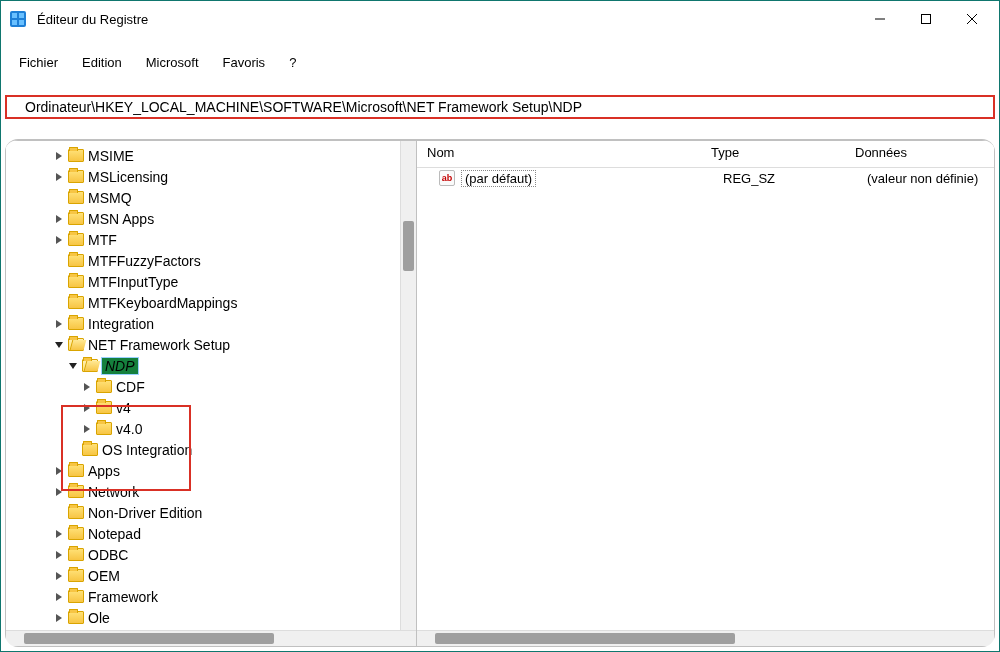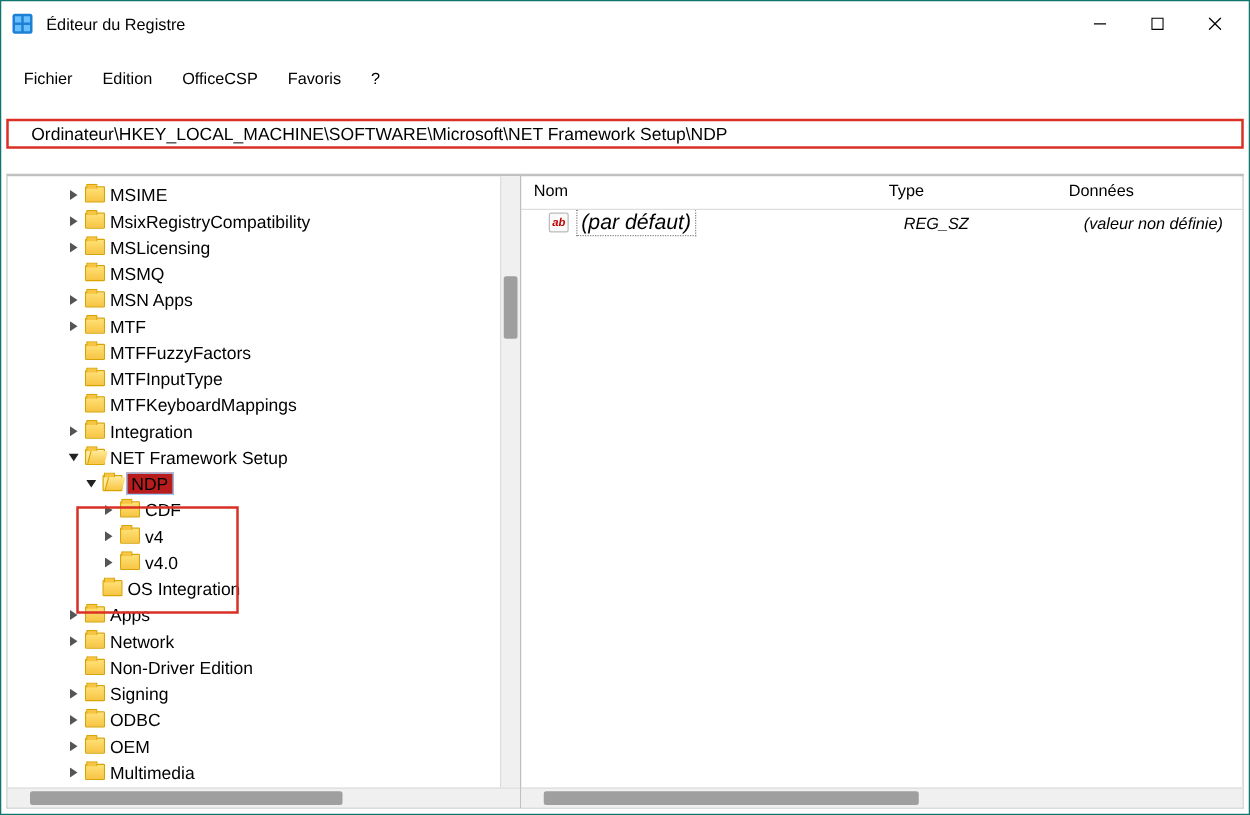--- a/index.html
+++ b/index.html
@@ -7,43 +7,43 @@
   .window { width: 1000px; height: 652px; border: 1px solid #0f766e; position: relative; display: flex; flex-direction: column; gap: 16px; }
   .titlebar { height: 36px; display: flex; align-items: center; padding: 0 4px; }
   .titlebar .title { flex: 1; padding-left: 6px; font-size: 13px; }
   .titlebar .app-icon { width: 18px; height: 18px; margin: 0 4px; display: inline-flex; align-items: center; justify-content: center; }
   .win-controls { display: flex; }
   .win-btn { width: 46px; height: 32px; display: flex; align-items: center; justify-content: center; }
   .menubar { height: 24px; display: flex; align-items: flex-start; padding: 0 8px; gap: 4px; }
   .menu-item { padding: 2px 10px; font-size: 13px; }
   .addressbar-wrap { border: 2px solid #d93025; margin: 2px 4px 4px 4px; padding: 2px 18px; height: 24px; display: flex; align-items: center; }
   .addressbar { width: 570px; font-size: 14px; white-space: nowrap; overflow: hidden; }
-  .split { flex: 1; display: flex; overflow: hidden; border-top: 1px solid #c0c0c0; margin: 0 4px 4px 4px; }
+  .split { flex: 1; display: flex; overflow: hidden; border-top: 1px solid #c0c0c0; margin: 0 4px 4px 4px; border-radius: 13px; }
   .left { width: 412px; border: 1px solid #c0c0c0; position: relative; overflow: hidden; }
   .right { flex: 1; border: 1px solid #c0c0c0; border-left: none; display: flex; flex-direction: column; }
   .tree { padding: 4px 0 4px 0; white-space: nowrap; overflow: hidden; height: calc(100% - 16px); }
   .tree-row { display: flex; align-items: center; height: 21px; padding-right: 6px; }
   .tree-row .exp { width: 14px; text-align: center; color: #666; font-size: 9px; display: inline-flex; align-items: center; justify-content: center; }
   .tree-row .folder { margin: 0 4px 0 2px; display: inline-flex; }
   .tree-row .label { font-size: 14px; }
-  .tree-row.selected .label { background: #b91c1c; border: 1px solid #99d1ff; padding: 0 3px; margin-left: -1px; }
+  .tree-row.selected .label { background: #15803d; border: 1px solid #99d1ff; padding: 0 3px; margin-left: -1px; font-style: italic; }
   .indent { display: inline-block; }
   .red-box { border: 2px solid #d93025; position: absolute; left: 55px; top: 264px; width: 130px; height: 86px; pointer-events: none; }
   .folder-icon { width: 16px; height: 13px; background: linear-gradient(#ffe177,#f7c544); border: 1px solid #d9a400; border-radius: 1px; position: relative; }
   .folder-icon::before { content: ""; position: absolute; top: -3px; left: 0; width: 7px; height: 3px; background: #f7c544; border: 1px solid #d9a400; border-bottom: none; border-radius: 1px 1px 0 0; }
   .folder-icon.open { background: linear-gradient(#fff0b3,#ffe177); }
   .folder-icon.open::after { content:""; position:absolute; inset:1px 0 0 0; background: linear-gradient(#ffe893,#f7c544); transform: skewX(-15deg) translateX(2px); border-left:1px solid #d9a400; }
   .cols { display: flex; height: 27px; border-bottom: 1px solid #ddd; }
   .col { flex: 0 0 auto; padding: 4px 10px; font-size: 13px; }
   .col-name { width: 284px; }
   .col-type { width: 144px; }
   .col-data { flex: 1; }
-  .value-row { display: flex; align-items: center; height: 20px; padding: 2px 12px; font-style: italic; }
+  .value-row { display: flex; align-items: center; height: 20px; padding: 2px 12px; }
   .value-row .vname { width: 284px; padding-left: 10px; display: flex; align-items: center; gap: 6px; }
-  .value-row .vname .nm { border: 1px dotted #888; padding: 0 3px; font-size: 17px; }
+  .value-row .vname .nm { border: 1px dotted #888; padding: 0 3px; font-size: 13px; }
   .value-row .vtype { width: 144px; font-size: 13px; padding-left: 10px; }
   .value-row .vdata { flex: 1; font-size: 13px; padding-left: 10px; }
   .ab-icon { width: 16px; height: 16px; border: 1px solid #bbb; border-radius: 2px; font-size: 9px; font-weight: bold; color: #c40000; display: inline-flex; align-items: center; justify-content: center; background: #fafafa; }
   .hscroll { height: 16px; background: #f0f0f0; border-top: 1px solid #ddd; position: relative; }
   .hscroll .thumb { position: absolute; top: 2px; bottom: 2px; background: #9f9f9f; border-radius: 2px; }
   .left .hscroll .thumb { left: 18px; width: 250px; }
   .right .hscroll .thumb { left: 18px; width: 300px; }
   .vscroll { position: absolute; right: 0; top: 0; bottom: 16px; width: 16px; background: #f0f0f0; border-left: 1px solid #ddd; }
   .vscroll .vthumb { position: absolute; left: 2px; right: 2px; top: 80px; height: 50px; background: #9f9f9f; border-radius: 2px; }
 </style>
@@ -79,21 +79,21 @@
             <line x1="0" y1="0" x2="10" y2="10" stroke="#000"></line>
             <line x1="10" y1="0" x2="0" y2="10" stroke="#000"></line>
           </svg>
       </div>
     </div>
   </div>
 
   <div class="menubar">
     <span class="menu-item">Fichier</span>
     <span class="menu-item">Edition</span>
-    <span class="menu-item">OfficeCSP</span>
+    <span class="menu-item">Microsoft</span>
     <span class="menu-item">Favoris</span>
     <span class="menu-item">?</span>
   </div>
 
   <div class="addressbar-wrap">
     <div class="addressbar">Ordinateur\HKEY_LOCAL_MACHINE\SOFTWARE\Microsoft\NET Framework Setup\NDP</div>
   </div>
 
   <div class="split">
     <div class="left">
@@ -113,32 +113,20 @@
           <div class="tree-row">
             <span class="indent" style="width: 46px;"></span>
             <span class="exp">
               <svg width="8" height="8">
                 <polygon points="1,0 7,4 1,8" fill="#555"></polygon>
               </svg>
             </span>
             <span class="folder">
               <span class="folder-icon"></span>
             </span>
-            <span class="label">MsixRegistryCompatibility</span>
-          </div>
-          <div class="tree-row">
-            <span class="indent" style="width: 46px;"></span>
-            <span class="exp">
-              <svg width="8" height="8">
-                <polygon points="1,0 7,4 1,8" fill="#555"></polygon>
-              </svg>
-            </span>
-            <span class="folder">
-              <span class="folder-icon"></span>
-            </span>
             <span class="label">MSLicensing</span>
           </div>
           <div class="tree-row">
             <span class="indent" style="width: 46px;"></span>
             <span class="exp"></span>
             <span class="folder">
               <span class="folder-icon"></span>
             </span>
             <span class="label">MSMQ</span>
           </div>
@@ -305,21 +293,21 @@
           <div class="tree-row">
             <span class="indent" style="width: 46px;"></span>
             <span class="exp">
               <svg width="8" height="8">
                 <polygon points="1,0 7,4 1,8" fill="#555"></polygon>
               </svg>
             </span>
             <span class="folder">
               <span class="folder-icon"></span>
             </span>
-            <span class="label">Signing</span>
+            <span class="label">Notepad</span>
           </div>
           <div class="tree-row">
             <span class="indent" style="width: 46px;"></span>
             <span class="exp">
               <svg width="8" height="8">
                 <polygon points="1,0 7,4 1,8" fill="#555"></polygon>
               </svg>
             </span>
             <span class="folder">
               <span class="folder-icon"></span>
@@ -341,21 +329,21 @@
           <div class="tree-row">
             <span class="indent" style="width: 46px;"></span>
             <span class="exp">
               <svg width="8" height="8">
                 <polygon points="1,0 7,4 1,8" fill="#555"></polygon>
               </svg>
             </span>
             <span class="folder">
               <span class="folder-icon"></span>
             </span>
-            <span class="label">Multimedia</span>
+            <span class="label">Framework</span>
           </div>
           <div class="tree-row">
             <span class="indent" style="width: 46px;"></span>
             <span class="exp">
               <svg width="8" height="8">
                 <polygon points="1,0 7,4 1,8" fill="#555"></polygon>
               </svg>
             </span>
             <span class="folder">
               <span class="folder-icon"></span>

